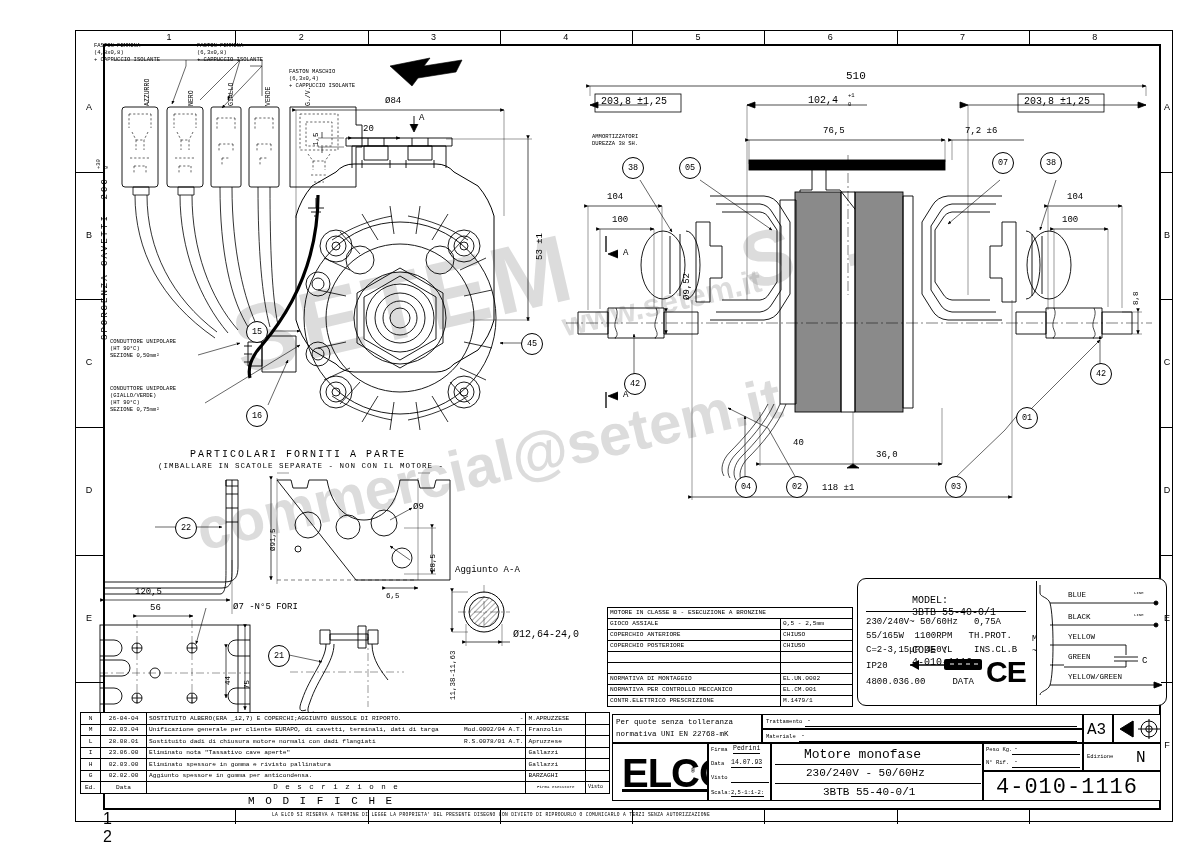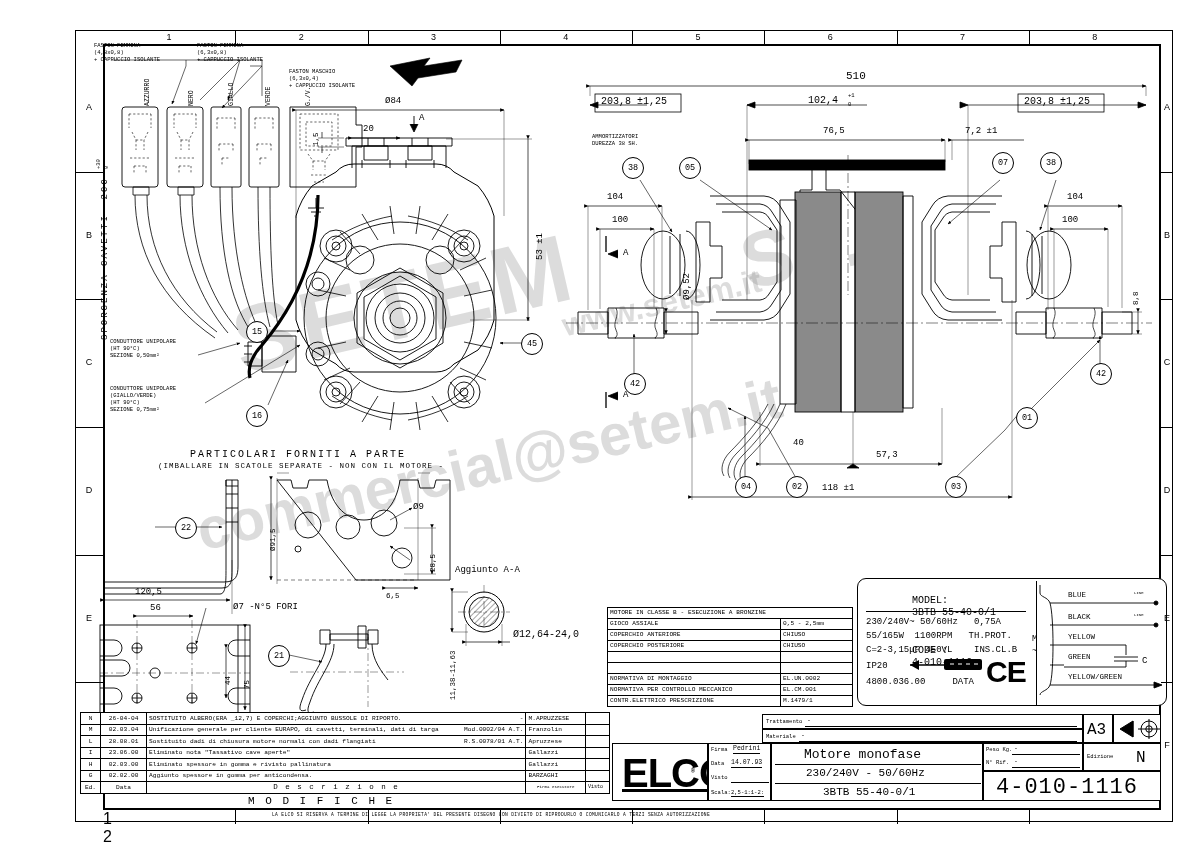--- a/index.html
+++ b/index.html
@@ -536,31 +536,31 @@
   <div class="t t10" style="left:513px;top:629px;">Ø12,64-24,0</div>
   <div class="t t8 vert" style="left:449px;top:700px;">11,38-11,63</div>
 
   <div class="t t11" style="left:846px;top:70px;">510</div>
   <div class="t t10" style="left:601px;top:96px;">203,8 ±1,25</div>
   <div class="t t10" style="left:808px;top:95px;">102,4</div>
   <div class="t t6" style="left:848px;top:92px;">+1</div>
   <div class="t t6" style="left:848px;top:101px;">0</div>
   <div class="t t10" style="left:1024px;top:96px;">203,8 ±1,25</div>
   <div class="t t9" style="left:823px;top:126px;">76,5</div>
-  <div class="t t9" style="left:965px;top:126px;">7,2 ±1</div>
+  <div class="t t9" style="left:965px;top:126px;">7,2 ±6</div>
   <div class="t t6" style="left:592px;top:133px;">AMMORTIZZATORI
 DUREZZA 38 SH.</div>
   <div class="t t9" style="left:607px;top:192px;">104</div>
   <div class="t t9" style="left:612px;top:215px;">100</div>
   <div class="t t9" style="left:1067px;top:192px;">104</div>
   <div class="t t9" style="left:1062px;top:215px;">100</div>
   <div class="t t9 vert" style="left:682px;top:300px;">Ø9,52</div>
   <div class="t t8 vert" style="left:1132px;top:305px;">8,8</div>
   <div class="t t9" style="left:793px;top:438px;">40</div>
-  <div class="t t9" style="left:876px;top:450px;">57,3</div>
+  <div class="t t9" style="left:876px;top:450px;">36,0</div>
   <div class="t t9" style="left:822px;top:483px;">118 ±1</div>
   <div class="t t9" style="left:623px;top:248px;">A</div>
   <div class="t t9" style="left:623px;top:390px;">A</div>
 
   <div class="bal s" style="left:622px;top:157px;">38</div>
   <div class="bal s" style="left:679px;top:157px;">05</div>
   <div class="bal s" style="left:992px;top:152px;">07</div>
   <div class="bal s" style="left:1040px;top:152px;">38</div>
   <div class="bal s" style="left:624px;top:373px;">42</div>
   <div class="bal s" style="left:1090px;top:363px;">42</div>
@@ -712,20 +712,24 @@
           <td class="ds" style="text-align: center; letter-spacing: 1.5px; font-size: 7.5px;">D e s c r i z i o n e</td>
           <td class="au" style="font-size: 4.2px; text-align: center; line-height: 4.6px;">Firma esecutore</td>
           <td class="vi" style="font-size: 5px;">Visto</td>
         </tr>
       </tbody>
   </table>
   <div class="t t11 ls2" style="left:248px;top:795px;">M O D I F I C H E</div>
 
   <div id="title">
 
+    <div class="cell" style="left:0;top:0;width:150px;height:29px;">
+      <div class="t t8" style="left:3px;top:3px;">Per quote senza tolleranza</div>
+      <div class="t t8" style="left:3px;top:15px;">normativa UNI EN 22768-mK</div>
+    </div>
     <div class="cell" style="left:150px;top:0;width:321px;height:14.5px;">
       <div class="t t6" style="left:3px;top:3px;">Trattamento</div>
       <div class="t t7" style="left:44px;top:2px;">-</div>
       <div style="position:absolute;left:42px;top:11px;width:272px;height:1px;background:#000;"></div>
     </div>
     <div class="cell" style="left:150px;top:14.5px;width:321px;height:14.5px;">
       <div class="t t6" style="left:3px;top:3px;">Materiale</div>
       <div class="t t7" style="left:38px;top:2px;">-</div>
       <div style="position:absolute;left:36px;top:11px;width:278px;height:1px;background:#000;"></div>
     </div>

